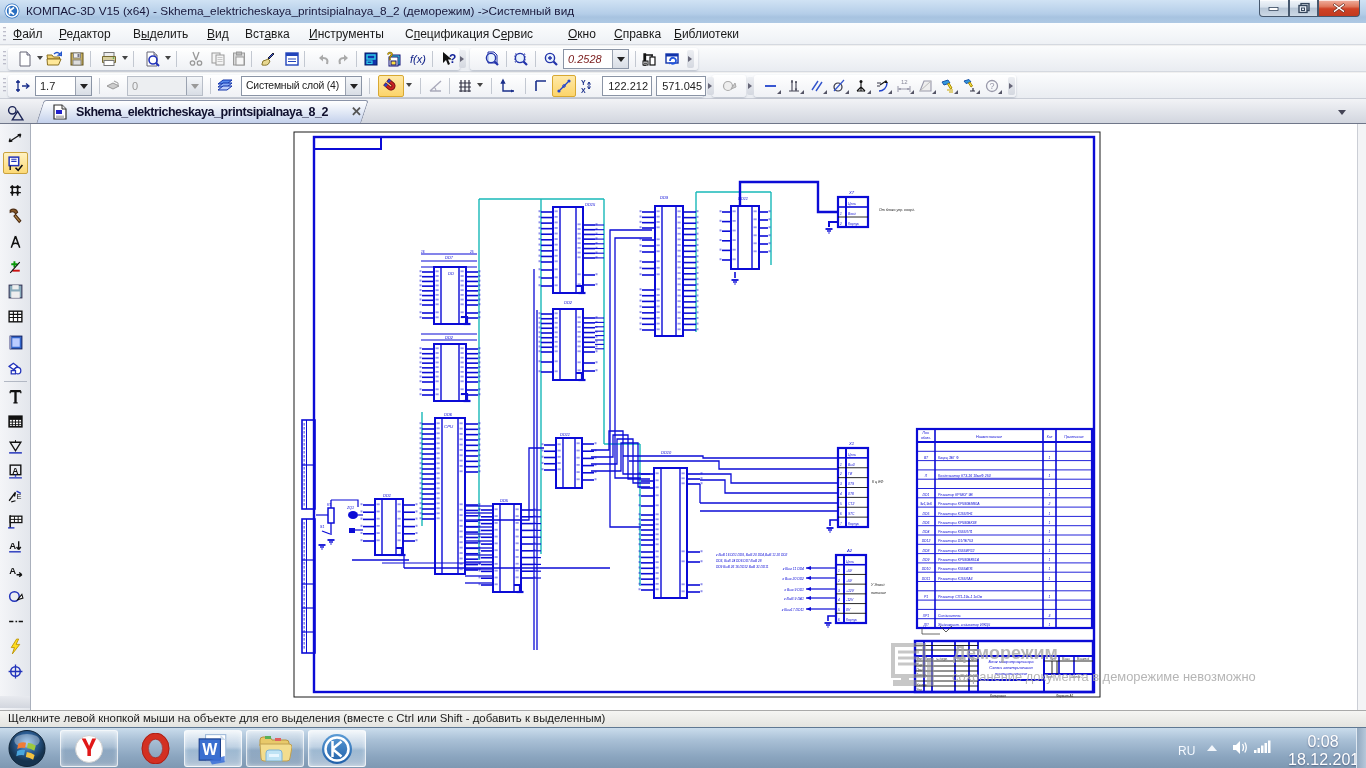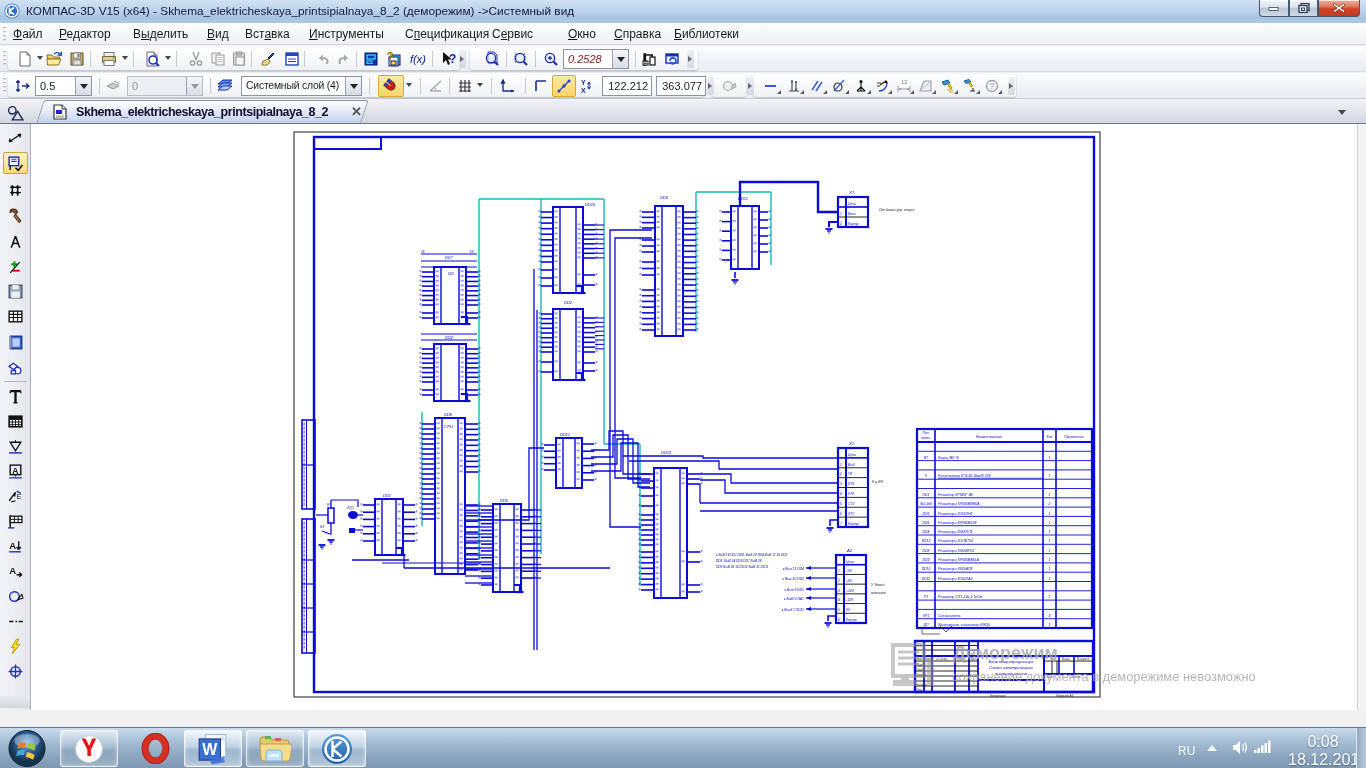--- a/index.html
+++ b/index.html
@@ -294,21 +294,21 @@
  <div class="panel" style="left:8px;width:696px;"></div>
 <div class="panel" style="left:712px;width:34px;"></div>
 <div class="panel" style="left:754px;width:262px;"></div>
 <div class="icon" style="left:14px;top:5px;width:16px;height:16px">
         <svg width="16" height="16" viewBox="0 0 16 16">
           <path d="M4 2 l0 12 M2 4 l4 0 M2 12 l4 0 M8 8 h7 M12 5.5 l3 2.5 -3 2.5" fill="none" stroke="#1a2f8a" stroke-width="1.3"></path>
           <path d="M4 2 l-1.5 3 h3 z M4 14 l-1.5 -3 h3 z" fill="#1a2f8a"></path>
         </svg>
       </div>
 <div class="combo" style="left:35px;width:57px;">
-        <span class="ctext">0.5</span>
+        <span class="ctext">1.7</span>
         <span class="cbtn"></span>
       </div>
 <div class="sep" style="left:99px"></div>
 <div class="icon" style="left:105px;top:5px;width:16px;height:16px">
         <svg width="16" height="16" viewBox="0 0 16 16">
           <path d="M2 8 l6 -3 6 3 -6 3 z" fill="#ccc" stroke="#999"></path>
           <path d="M9 3 l4 2 M13 5 l0 3" stroke="#aaa" stroke-width="1.2"></path>
         </svg>
       </div>
 <div class="combo gray" style="left:127px;width:76px;">
@@ -377,21 +377,21 @@
         </svg>
       </div>
 <div class="icon" style="left:580px;top:5px;width:16px;height:16px">
         <svg width="16" height="16" viewBox="0 0 16 16">
           <text x="1" y="7" font-size="7" fill="#1a2f8a" font-weight="bold">Y</text>
           <text x="1" y="15" font-size="7" fill="#1a2f8a" font-weight="bold">X</text>
           <path d="M9 4 v7 M9 4 l-1.5 2.5 M9 4 l1.5 2.5 M9 11 l-1.5 -2.5 M9 11 l1.5 -2.5" stroke="#1a2f8a" fill="none"></path>
         </svg>
       </div>
 <div class="field" style="left:602px;width:50px;padding:3px 3px 0 0;">122.212</div>
-<div class="field" style="left:656px;width:50px;padding:3px 3px 0 0;">363.077</div>
+<div class="field" style="left:656px;width:50px;padding:3px 3px 0 0;">571.045</div>
 <div class="chev" style="left:707px"></div>
 <div class="icon" style="left:721px;top:5px;width:16px;height:16px">
         <svg width="16" height="16" viewBox="0 0 16 16">
           <circle cx="7" cy="8" r="4.5" fill="#eee" stroke="#aaa" stroke-width="1.2"></circle>
           <path d="M10 11 l4 -6 1 4 z" fill="#ccc" stroke="#aaa"></path>
         </svg>
       </div>
 <div class="chev" style="left:747px"></div>
 <div class="icon" style="left:763px;top:5px;width:16px;height:16px">
         <svg width="16" height="16" viewBox="0 0 16 16">
@@ -1803,20 +1803,23 @@
 <line x1="898" y1="658" x2="919" y2="658" stroke="#9a9a9a" stroke-width="3"></line>
 <line x1="898" y1="664" x2="919" y2="664" stroke="#9a9a9a" stroke-width="3"></line>
 <path d="M893,686 v-6 h8 v-6 h8 v6 h8 v6 z" fill="#9a9a9a"></path>
 <rect x="927" y="658" width="7" height="28" fill="#9a9a9a"></rect>
 </g>
 <text x="953" y="659" font-size="18" font-weight="bold" fill="#a6a6a6" opacity="0.8" font-family="Liberation Sans, sans-serif">Деморежим</text>
 <text x="952" y="681" font-size="12.9" fill="#a9a9a9" opacity="0.85" font-family="Liberation Sans, sans-serif">сохранение документа в деморежиме невозможно</text>
 </svg>
 </div>
 
+<div id="statusbar">
+      <span>Щелкните левой кнопкой мыши на объекте для его выделения (вместе с Ctrl или Shift - добавить к выделенным)</span>
+    </div>
 
 <div id="taskbar">
  <svg id="orb" viewBox="0 0 40 40">
         <defs>
           <radialGradient id="orbg" cx="50%" cy="35%">
             <stop offset="0%" stop-color="#7ab3e8"></stop>
             <stop offset="55%" stop-color="#2b5d94"></stop>
             <stop offset="100%" stop-color="#16334f"></stop>
           </radialGradient>
         </defs>

